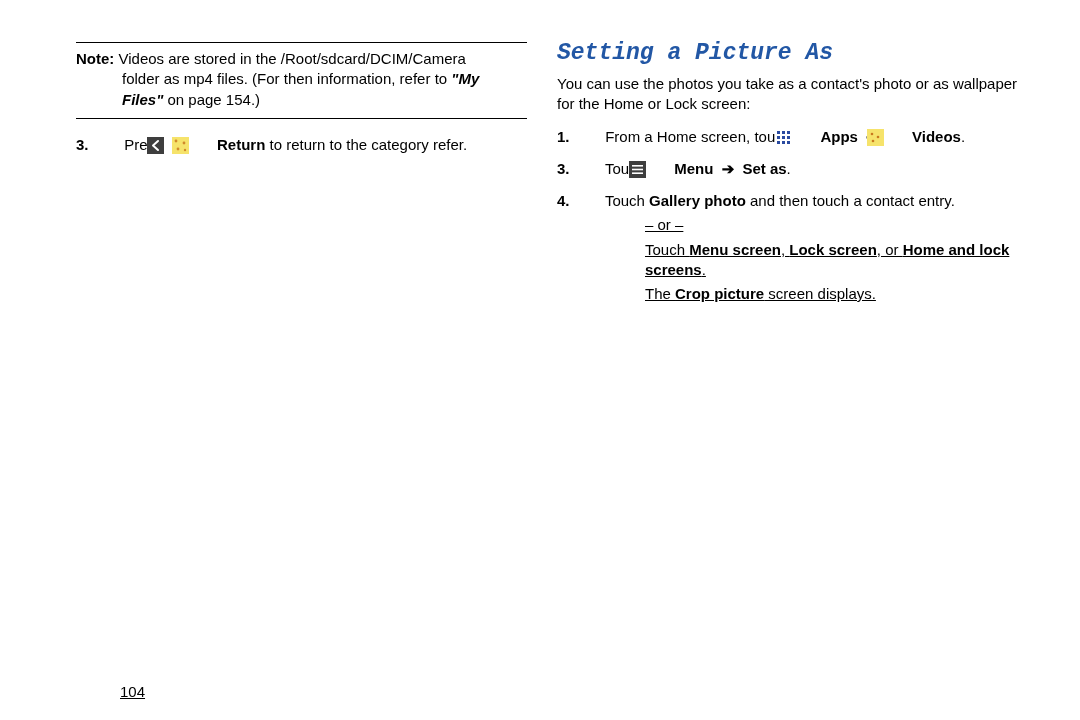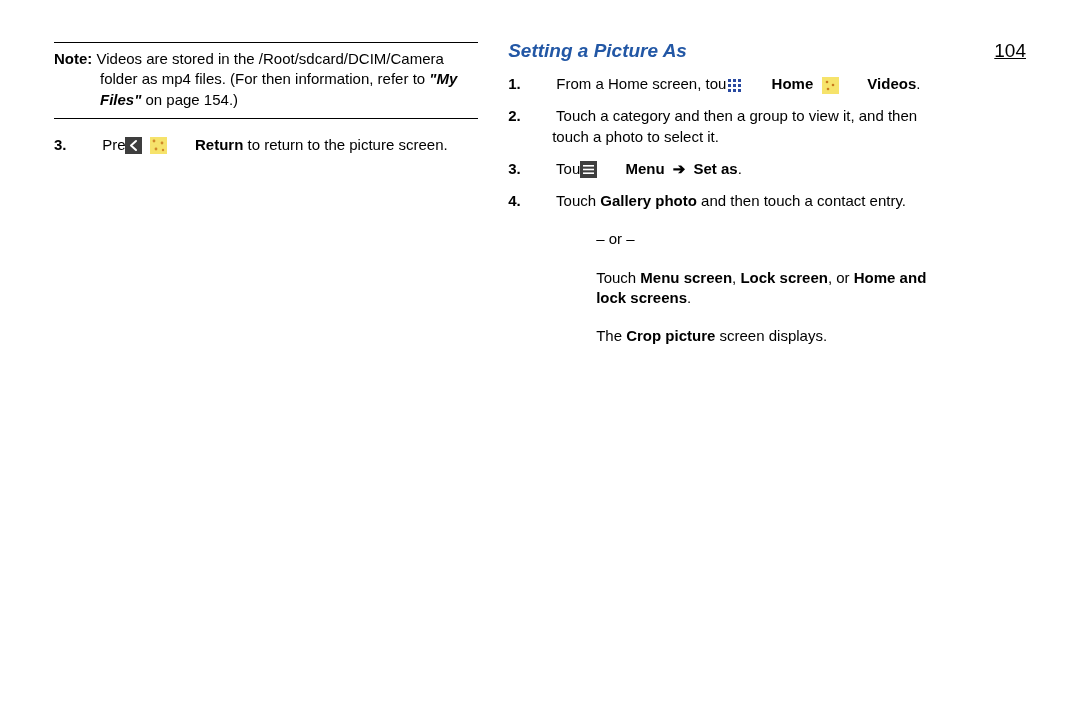--- a/index.html
+++ b/index.html
@@ -7,22 +7,23 @@
     padding: 0;
     width: 1080px;
     height: 720px;
     background: #fff;
     font-family: Arial, Helvetica, sans-serif;
     color: #000;
     font-size: 15px;
   }
   .page {
     box-sizing: border-box;
-    padding: 40px 54px 20px 54px;
+    padding: 40px 54px 20px 76px;
     display: flex;
+    flex-direction: column;
     height: 100%;
   }
   .columns {
     display: flex;
     flex: 1;
   }
   .col {
     width: 50%;
     box-sizing: border-box;
   }
@@ -60,29 +61,30 @@
     line-height: 1.35;
   }
   ol.steps .num {
     display: inline-block;
     width: 22px;
     font-weight: 700;
   }
   ol.steps .cont {
     padding-left: 44px;
     text-indent: 0;
-    margin-top: 18px;
+    margin-top: 4px;
+    text-decoration: underline;
   }
 
   .heading {
-    font-family: Liberation Sans, sans-serif;
+    font-family: Liberation Mono, monospace;
     font-weight: 700;
     font-style: italic;
     color: #2257a5;
-    font-size: 19px;
+    font-size: 23px;
     margin: 0 0 8px 0;
   }
 
   .intro {
     line-height: 1.35;
     margin-bottom: 8px;
   }
 
   .icon {
     display: inline-block;
@@ -101,21 +103,21 @@
   .icon-gallery {
     width: 17px; height: 17px;
   }
   .icon-menu {
     width: 17px; height: 17px;
   }
   .arrow { font-weight: 700; margin: 0 4px; }
 
   .page-number {
     padding-left: 44px;
-    font-size: 19px;
+    font-size: 15px;
     text-decoration: underline;
   }
 </style>
 </head>
 <body>
 
 <div class="page">
   <div class="columns">
 
     <div class="col col-left">
@@ -146,27 +148,28 @@
           </span>
           <span class="icon icon-home">
             <svg width="17" height="17" viewBox="0 0 17 17">
               <rect x="0" y="0" width="17" height="17" fill="#f6e36b"></rect>
               <circle cx="4" cy="4" r="1.4" fill="#d08a2b"></circle>
               <circle cx="12" cy="6" r="1.4" fill="#d08a2b"></circle>
               <circle cx="6" cy="12" r="1.4" fill="#d08a2b"></circle>
               <circle cx="13" cy="13" r="1.2" fill="#d08a2b"></circle>
             </svg>
           </span>
-          <span class="bold">Return</span><span> to return to the picture screen.</span>
+          <span class="bold">Return</span><span> to return to the category refer.</span>
         </li>
       </ol>
     </div>
 
     <div class="col col-right">
       <div class="heading">Setting a Picture As</div>
+      <div class="intro">You can use the photos you take as a contact's photo or as wallpaper for the Home or Lock screen:</div>
 
       <ol class="steps">
         <li>
           <span class="num">1.</span>
           <span>From a Home screen, touch </span>
           <span class="icon icon-apps">
             <svg width="17" height="17" viewBox="0 0 17 17">
               <rect x="0" y="0" width="17" height="17" fill="#fff"></rect>
               <g fill="#2a4aa0">
                 <rect x="2" y="2" width="3" height="3"></rect>
@@ -174,37 +177,33 @@
                   <rect x="12" y="2" width="3" height="3"></rect>
                 <rect x="2" y="7" width="3" height="3"></rect>
                   <rect x="7" y="7" width="3" height="3"></rect>
                   <rect x="12" y="7" width="3" height="3"></rect>
                 <rect x="2" y="12" width="3" height="3"></rect>
                   <rect x="7" y="12" width="3" height="3"></rect>
                   <rect x="12" y="12" width="3" height="3"></rect>
               </g>
             </svg>
           </span>
-          <span class="bold">Home</span>
+          <span class="bold">Apps</span>
           <span class="arrow">➔</span>
           <span class="icon icon-gallery">
             <svg width="17" height="17" viewBox="0 0 17 17">
               <rect x="0" y="0" width="17" height="17" fill="#f6e36b"></rect>
               <circle cx="5" cy="5" r="1.3" fill="#c97a1e"></circle>
               <circle cx="11" cy="8" r="1.3" fill="#c97a1e"></circle>
               <circle cx="6" cy="12" r="1.3" fill="#c97a1e"></circle>
             </svg>
           </span>
           <span class="bold">Videos</span><span>.</span>
         </li>
 
-        <li>
-          <span class="num">2.</span>
-          <span>Touch a category and then a group to view it, and then touch a photo to select it.</span>
-        </li>
 
         <li>
           <span class="num">3.</span>
           <span>Touch </span>
           <span class="icon icon-menu">
             <svg width="17" height="17" viewBox="0 0 17 17">
               <rect x="0" y="0" width="17" height="17" fill="#3e3e3e"></rect>
               <rect x="3" y="4" width="11" height="1.6" fill="#fff"></rect>
               <rect x="3" y="7.7" width="11" height="1.6" fill="#fff"></rect>
               <rect x="3" y="11.4" width="11" height="1.6" fill="#fff"></rect>

